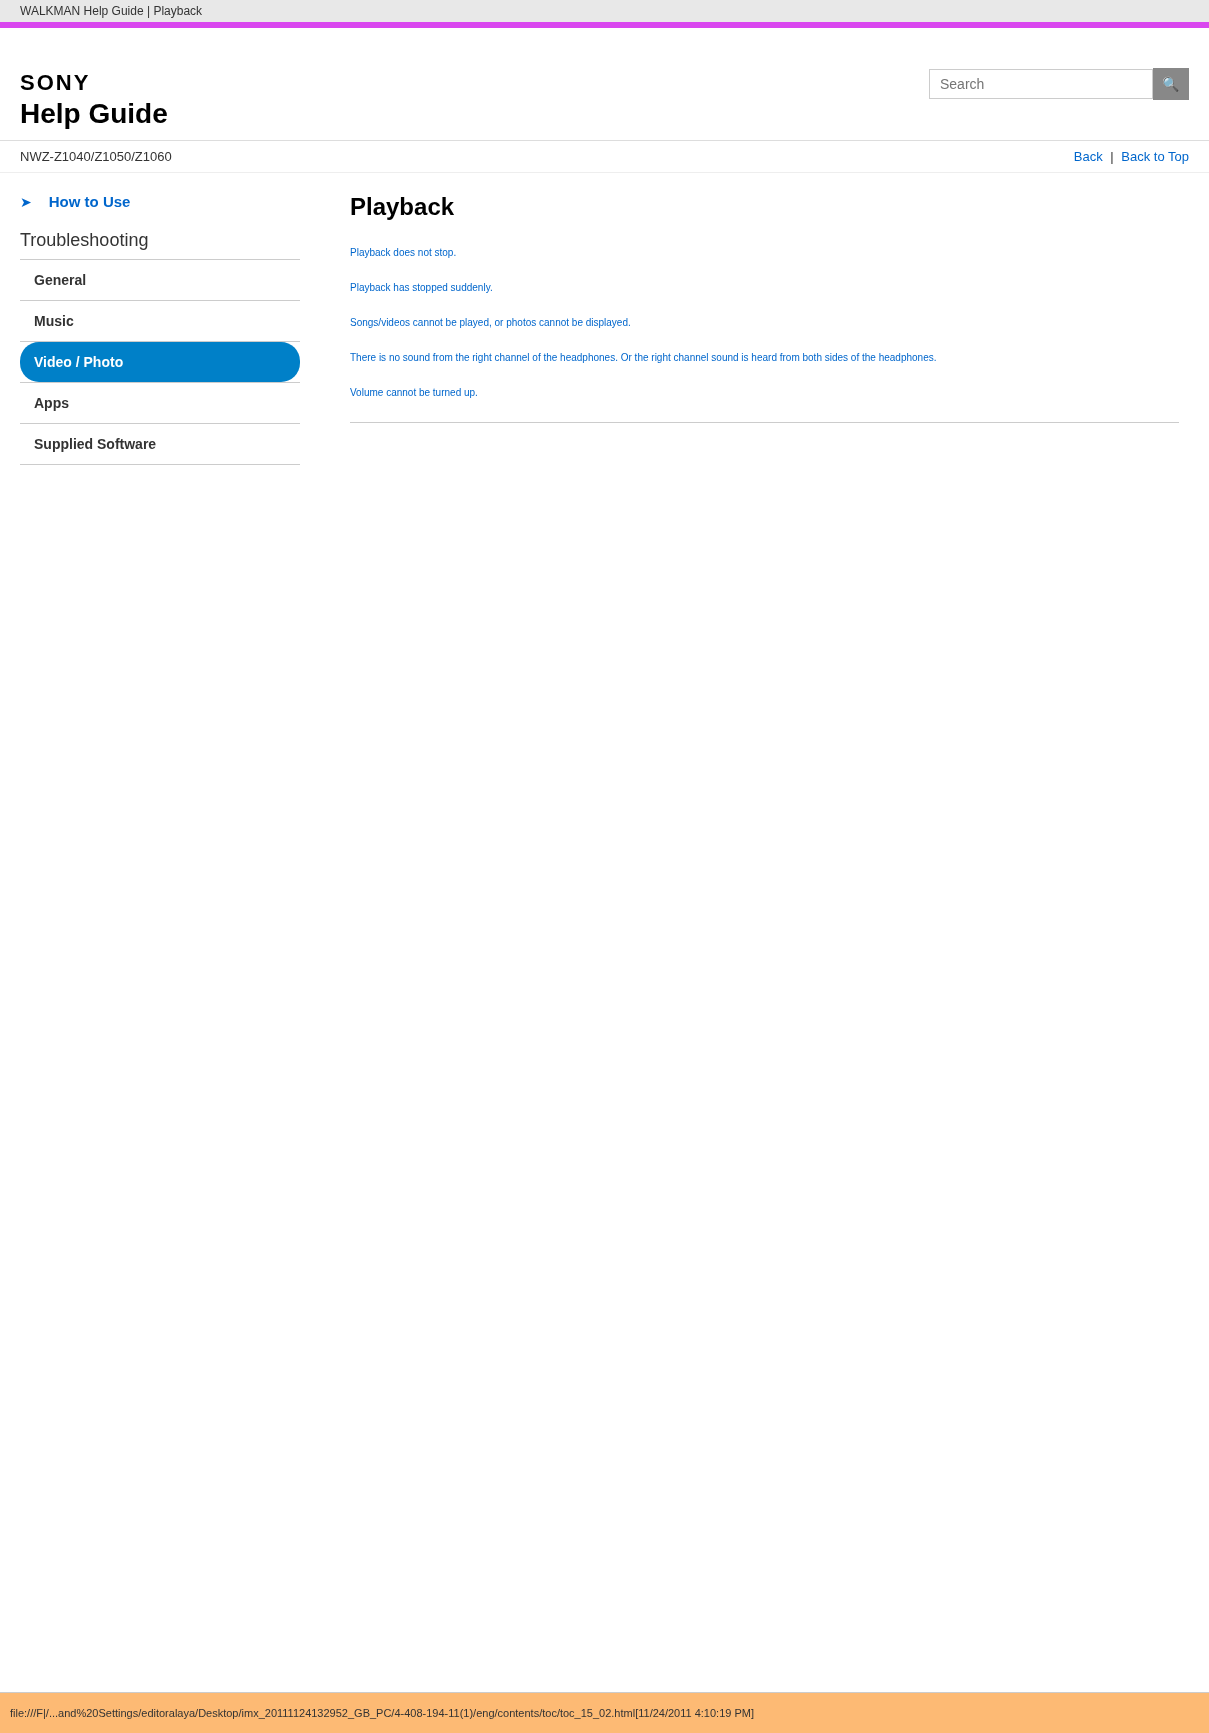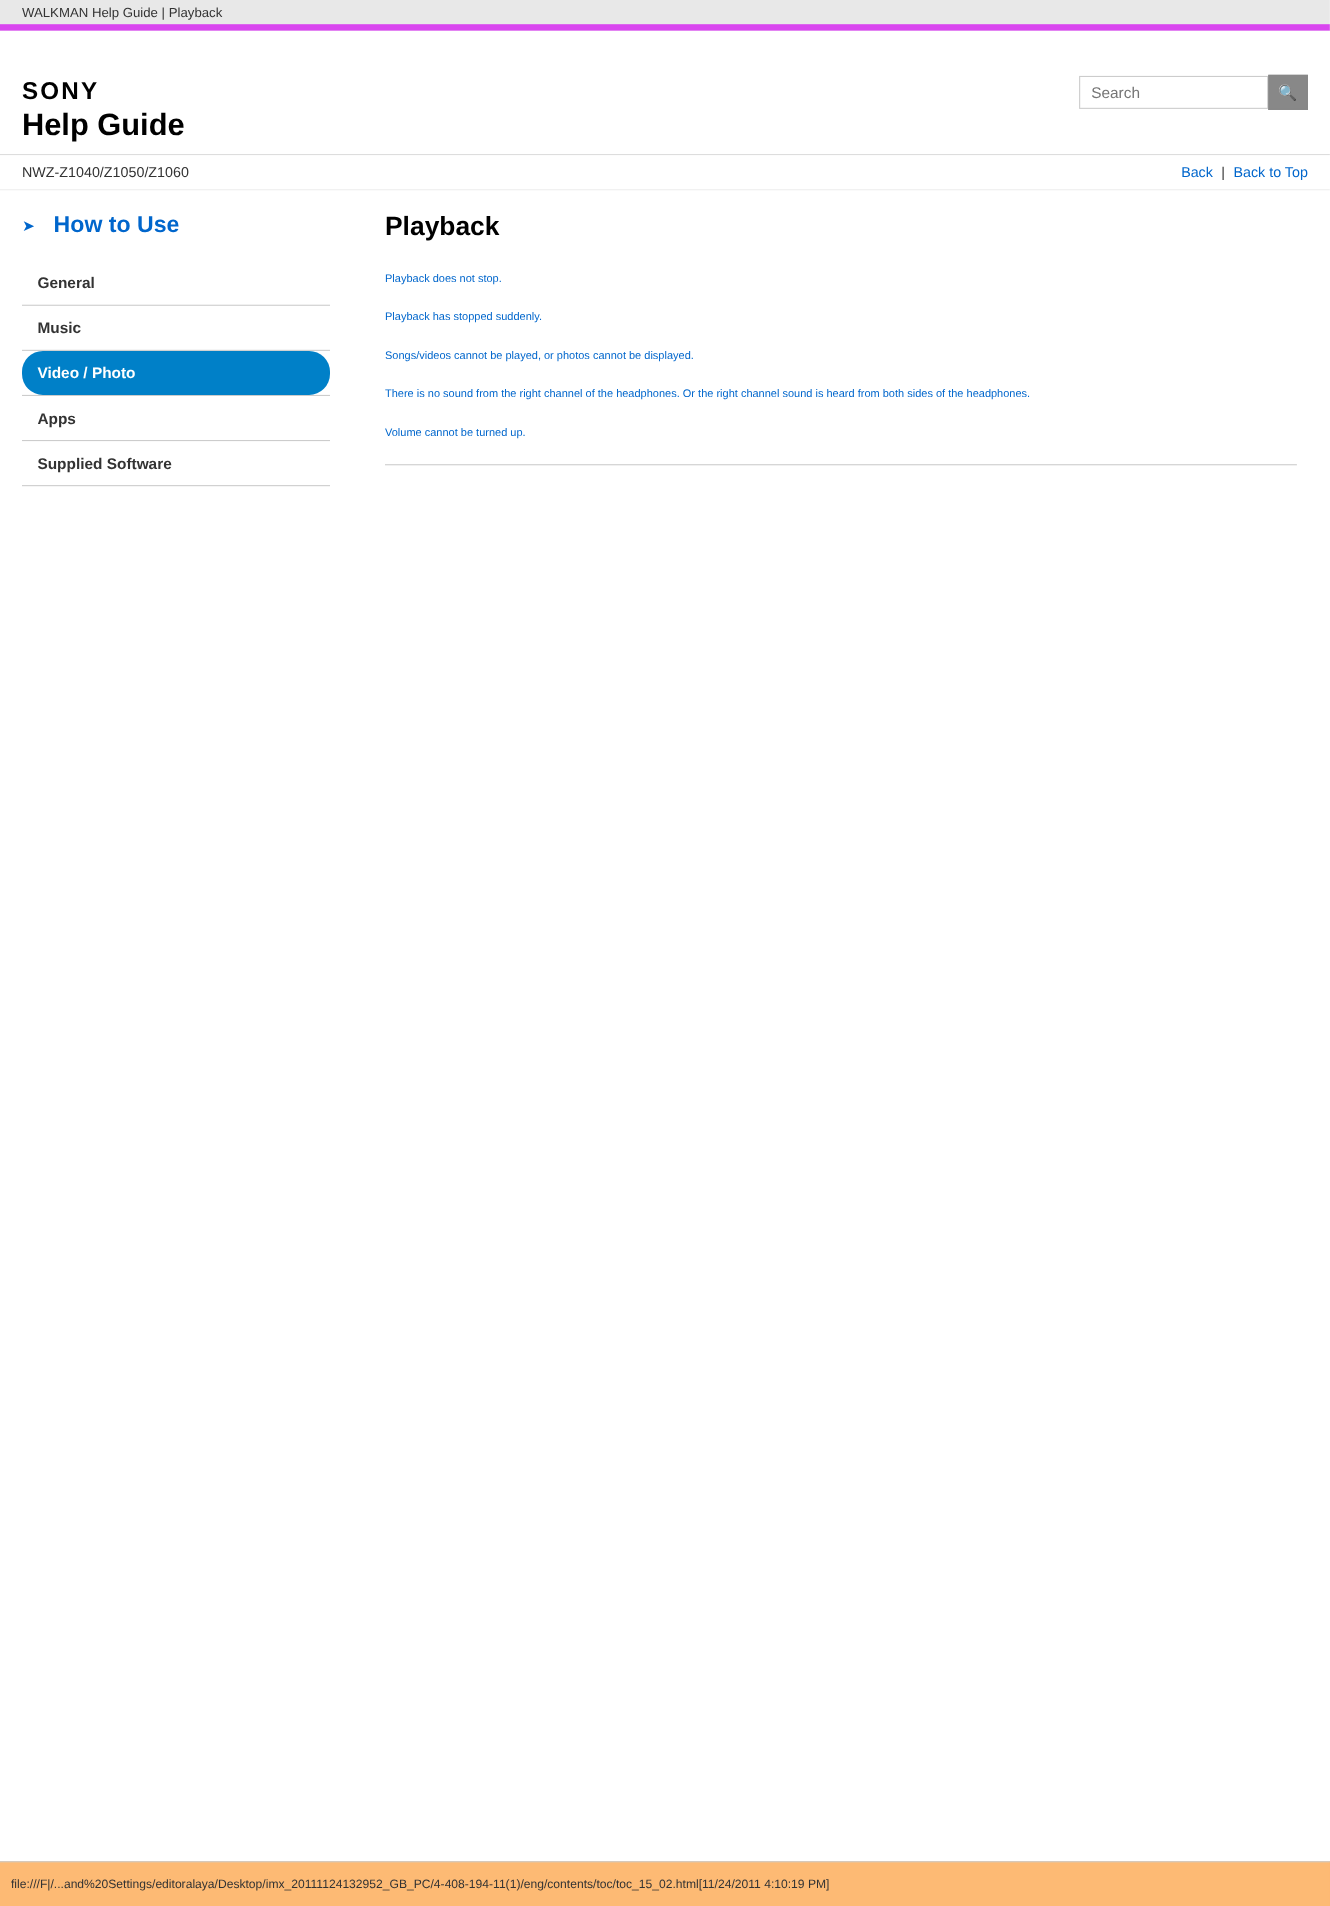--- a/index.html
+++ b/index.html
@@ -42,21 +42,21 @@
     }
     .header-left { display: flex; flex-direction: column; margin-top: 32px; }
     .search-area {
       display: flex;
       align-items: center;
     }
     .search-input {
       border: 1px solid #ccc;
       padding: 6px 10px;
       font-size: 14px;
-      width: 172px;
+      width: 224px;
       color: #999;
       outline: none;
     }
     .search-button {
       background: #888;
       border: 1px solid #888;
       padding: 6px 10px;
       cursor: pointer;
       color: #fff;
       font-size: 14px;
@@ -100,21 +100,21 @@
       margin-bottom: 20px;
     }
     .sidebar-chevron {
       color: #0066cc;
       font-size: 14px;
       margin-right: 6px;
     }
     .sidebar-how-to-use a {
       color: #0066cc;
       text-decoration: none;
-      font-size: 21px;
+      font-size: 15px;
       font-weight: bold;
       padding-left: 11px;
     }
     .sidebar-section-title {
       font-size: 18px;
       font-weight: normal;
       color: #333;
       margin-bottom: 0;
       padding-bottom: 8px;
       border-bottom: 1px solid #ccc;
@@ -220,20 +220,21 @@
 
 <div class="main-container">
 
   <div class="sidebar">
 
     <div class="sidebar-how-to-use">
       <span class="sidebar-chevron">➤</span>
       <a href="#">How to Use</a>
     </div>
 
+    <div class="sidebar-section-title">Troubleshooting</div>
 
     <ul class="sidebar-items">
       <li class="sidebar-item">
         <a class="sidebar-item-label" href="#">General</a>
       </li>
       <li class="sidebar-item">
         <a class="sidebar-item-label" href="#">Music</a>
       </li>
       <li class="sidebar-item sidebar-item-active">
         <a class="sidebar-item-label" href="#">Video / Photo</a>

